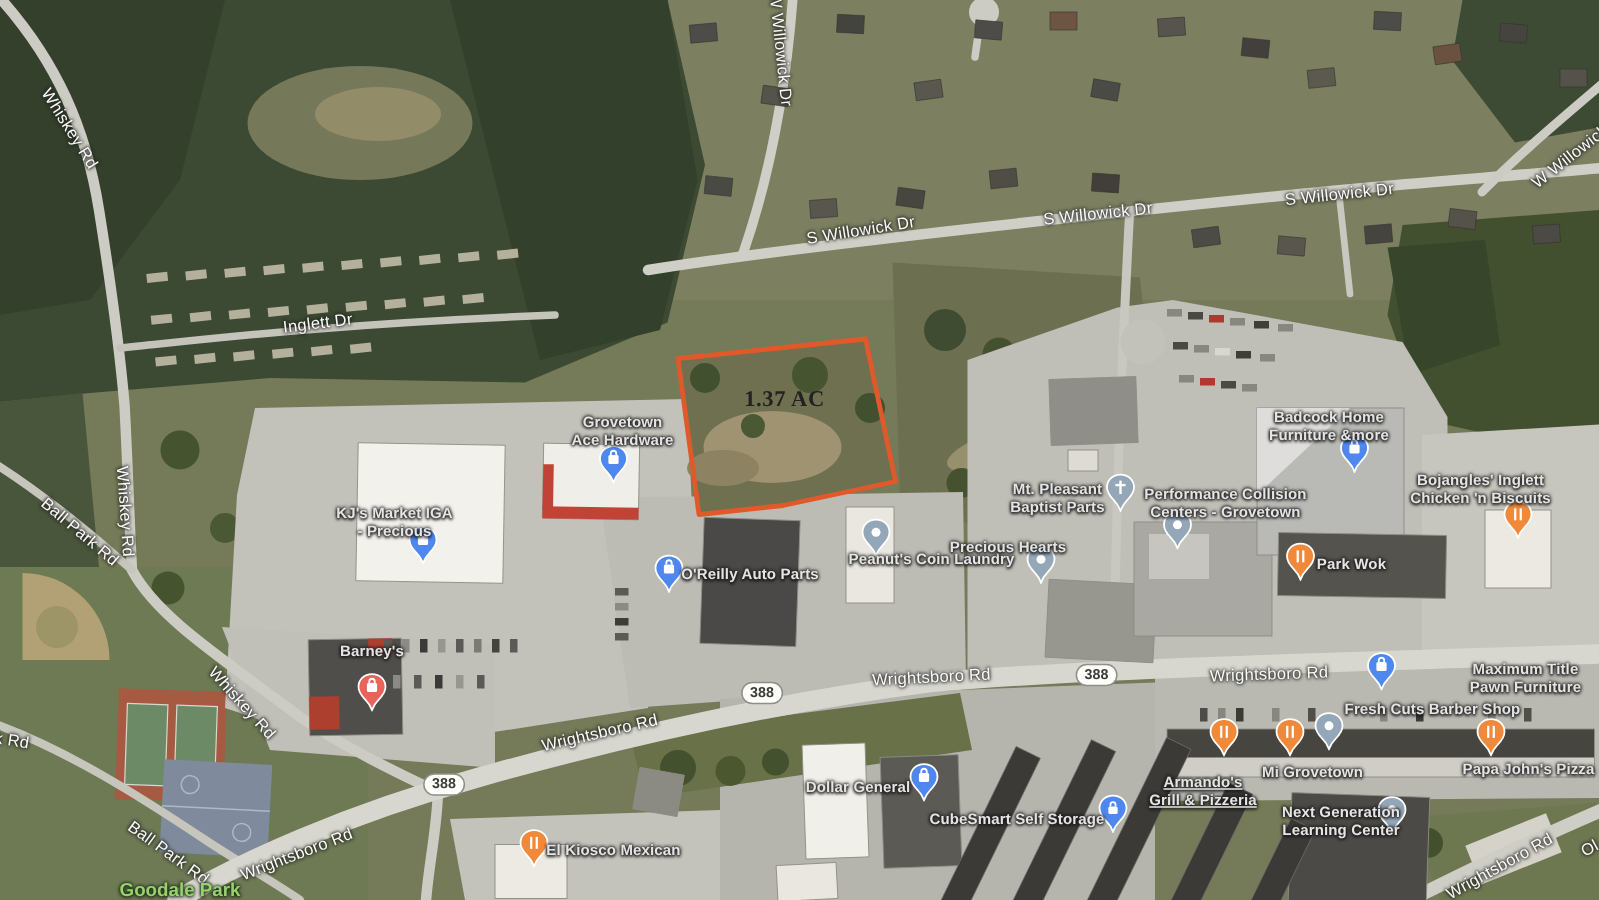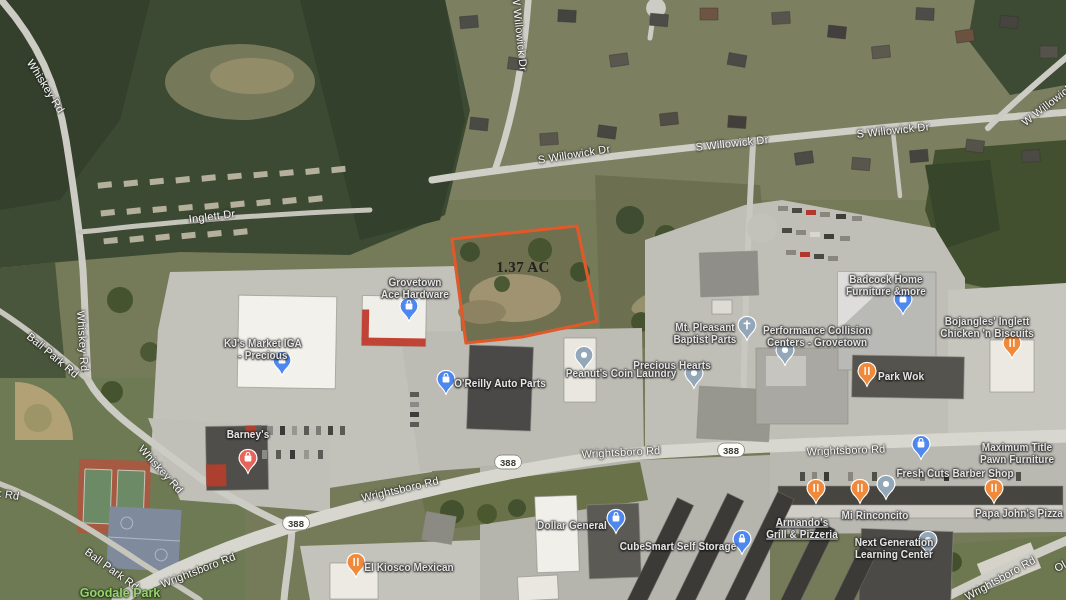--- a/index.html
+++ b/index.html
@@ -400,21 +400,21 @@
       <div class="lbl" style="left: 802px; top: 528px; z-index: 6; text-decoration: underline;">
         <div>Armando's</div>
         <div>Grill &amp; Pizzeria</div>
       </div>
       <div class="pin" style="left: 860px; top: 494px; z-index: 5;"><svg width="20" height="26" viewBox="0 0 20 26">
           <path d="M10 1 C4.5 1 1 5 1 9.5 C1 13 3 15.5 5.5 18 C7.5 20 9 22.2 10 25 C11 22.2 12.5 20 14.5 18 C17 15.5 19 13 19 9.5 C19 5 15.5 1 10 1 Z" fill="#f1893a" stroke="#ffffff" stroke-width="1.2"></path>
           <rect x="7.4" y="5.5" width="1.5" height="8" fill="#fff"></rect>
           <rect x="11.1" y="5.5" width="1.5" height="8" fill="#fff"></rect>
         </svg></div>
       <div class="lbl" style="left: 875px; top: 516px; z-index: 6;">
-        <div>Mi Rinconcito</div>
+        <div>Mi Grovetown</div>
       </div>
       <div class="pin" style="left: 994px; top: 494px; z-index: 5;"><svg width="20" height="26" viewBox="0 0 20 26">
           <path d="M10 1 C4.5 1 1 5 1 9.5 C1 13 3 15.5 5.5 18 C7.5 20 9 22.2 10 25 C11 22.2 12.5 20 14.5 18 C17 15.5 19 13 19 9.5 C19 5 15.5 1 10 1 Z" fill="#f1893a" stroke="#ffffff" stroke-width="1.2"></path>
           <rect x="7.4" y="5.5" width="1.5" height="8" fill="#fff"></rect>
           <rect x="11.1" y="5.5" width="1.5" height="8" fill="#fff"></rect>
         </svg></div>
       <div class="lbl" style="left: 1019px; top: 514px; z-index: 6;">
         <div>Papa John's Pizza</div>
       </div>
       <div class="pin" style="left: 928px; top: 546px; z-index: 5;"><svg width="20" height="26" viewBox="0 0 20 26">

